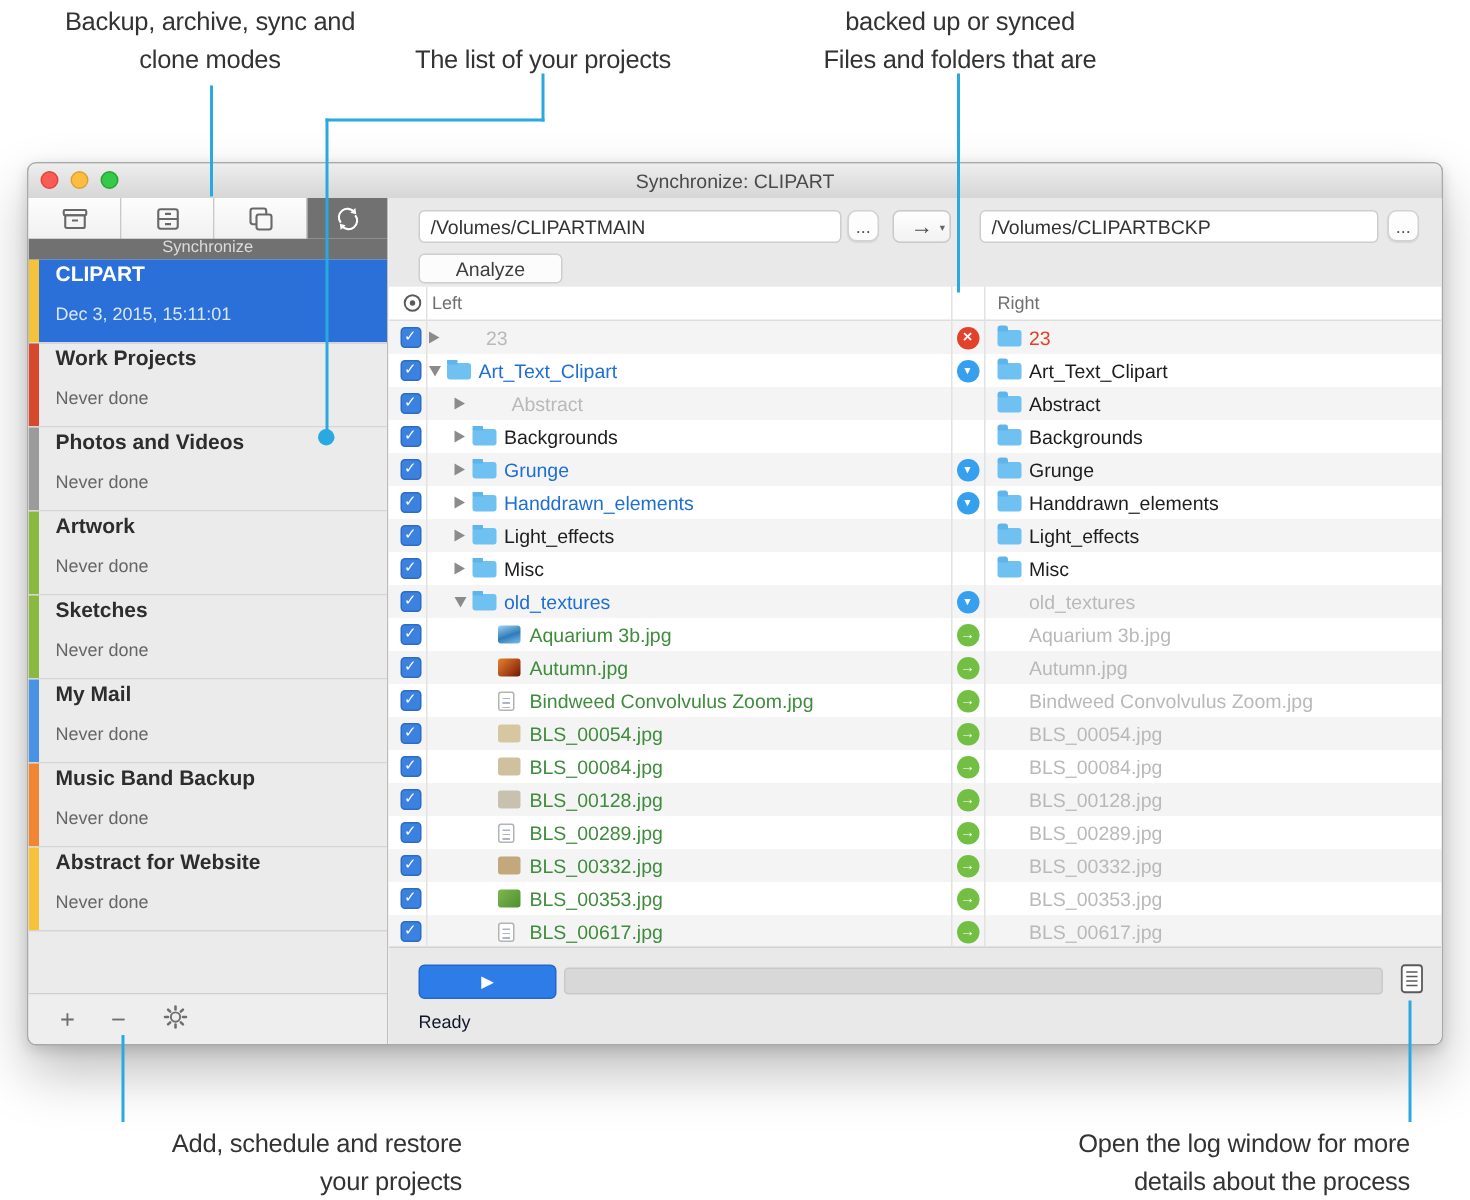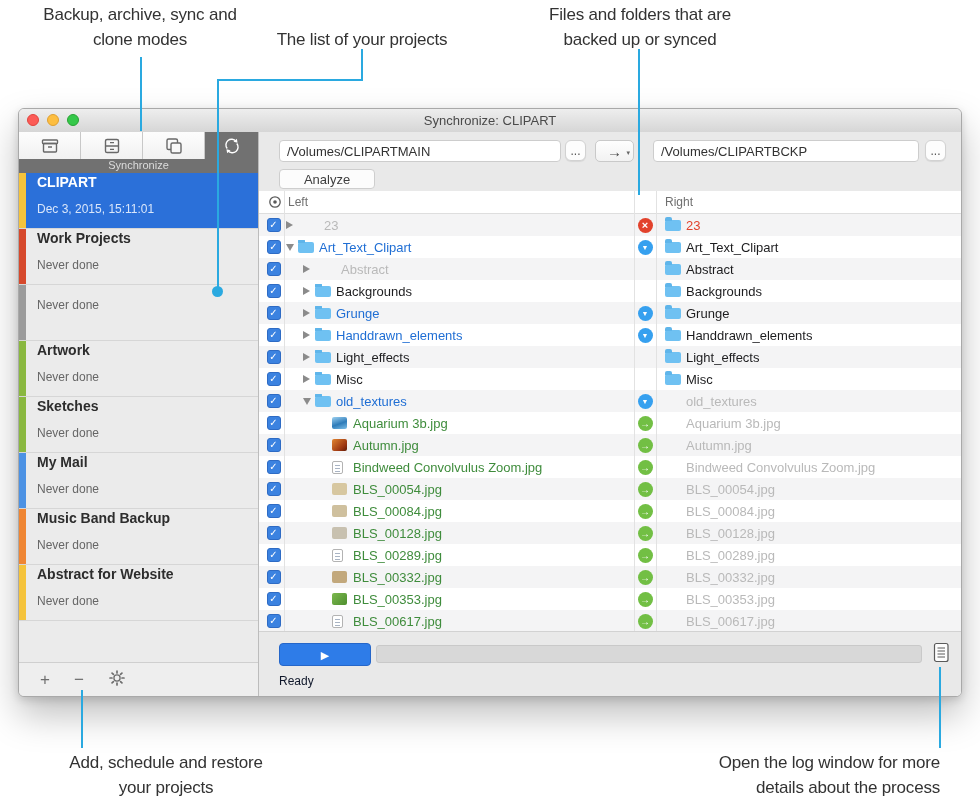--- a/index.html
+++ b/index.html
@@ -4,21 +4,21 @@
 <style>
   html,body{margin:0;padding:0;overflow:hidden}
   body{width:980px;height:800px;position:relative;background:#fff;
        font-family:"Liberation Sans",sans-serif;color:#222}
 
   
   .ann-text{position:absolute;font-size:17px;line-height:25px;color:#333;letter-spacing:-0.2px}
   #ann-top_left{left:30px;top:2px;width:220px;text-align:center}
   #ann-top_mid{left:252px;top:27px;width:220px;text-align:center}
   #ann-top_right{left:530px;top:2px;width:220px;text-align:center}
-  #ann-bottom_left{left:36px;top:750px;width:260px;text-align:center}
+  #ann-bottom_left{left:48px;top:750px;width:260px;text-align:right}
   #ann-bottom_right{left:640px;top:750px;width:300px;text-align:right}
   .ann-line{position:absolute;background:#2aa9e0;z-index:30}
   #ln1{left:140px;top:57px;width:2px;height:74px}
   #ln2a{left:361px;top:49px;width:2px;height:32px}
   #ln2b{left:217px;top:79px;width:146px;height:2px}
   #ln2c{left:217px;top:79px;width:2px;height:210px}
   #ln2dot{left:212px;top:286px;width:11px;height:11px;border-radius:50%}
   #ln3{left:638px;top:49px;width:2px;height:146px}
   #ln4{left:81px;top:690px;width:2px;height:58px}
   #ln5{left:939px;top:667px;width:2px;height:81px}
@@ -138,22 +138,22 @@
 <body>
 
 <div class="ann-text" id="ann-top_left">
     <div class="ann-ln">Backup, archive, sync and</div>
     <div class="ann-ln">clone modes</div>
   </div>
 <div class="ann-text" id="ann-top_mid">
     <div class="ann-ln">The list of your projects</div>
   </div>
 <div class="ann-text" id="ann-top_right">
+    <div class="ann-ln">backed up or synced</div>
     <div class="ann-ln">Files and folders that are</div>
-    <div class="ann-ln">backed up or synced</div>
   </div>
 <div class="ann-text" id="ann-bottom_left">
     <div class="ann-ln">Add, schedule and restore</div>
     <div class="ann-ln">your projects</div>
   </div>
 <div class="ann-text" id="ann-bottom_right">
     <div class="ann-ln">Open the log window for more</div>
     <div class="ann-ln">details about the process</div>
   </div>
 
@@ -219,20 +219,21 @@
           <div class="prow">
             <span class="stripe" style="background: rgb(214, 73, 44);"></span>
             <div class="pbox">
               <div class="ptitle">Work Projects</div>
               <div class="pstatus">Never done</div>
             </div>
           </div>
           <div class="prow">
             <span class="stripe" style="background: rgb(155, 155, 155);"></span>
             <div class="pbox">
+              <div class="ptitle">Photos and Videos</div>
               <div class="pstatus">Never done</div>
             </div>
           </div>
           <div class="prow">
             <span class="stripe" style="background: rgb(138, 184, 64);"></span>
             <div class="pbox">
               <div class="ptitle">Artwork</div>
               <div class="pstatus">Never done</div>
             </div>
           </div>

